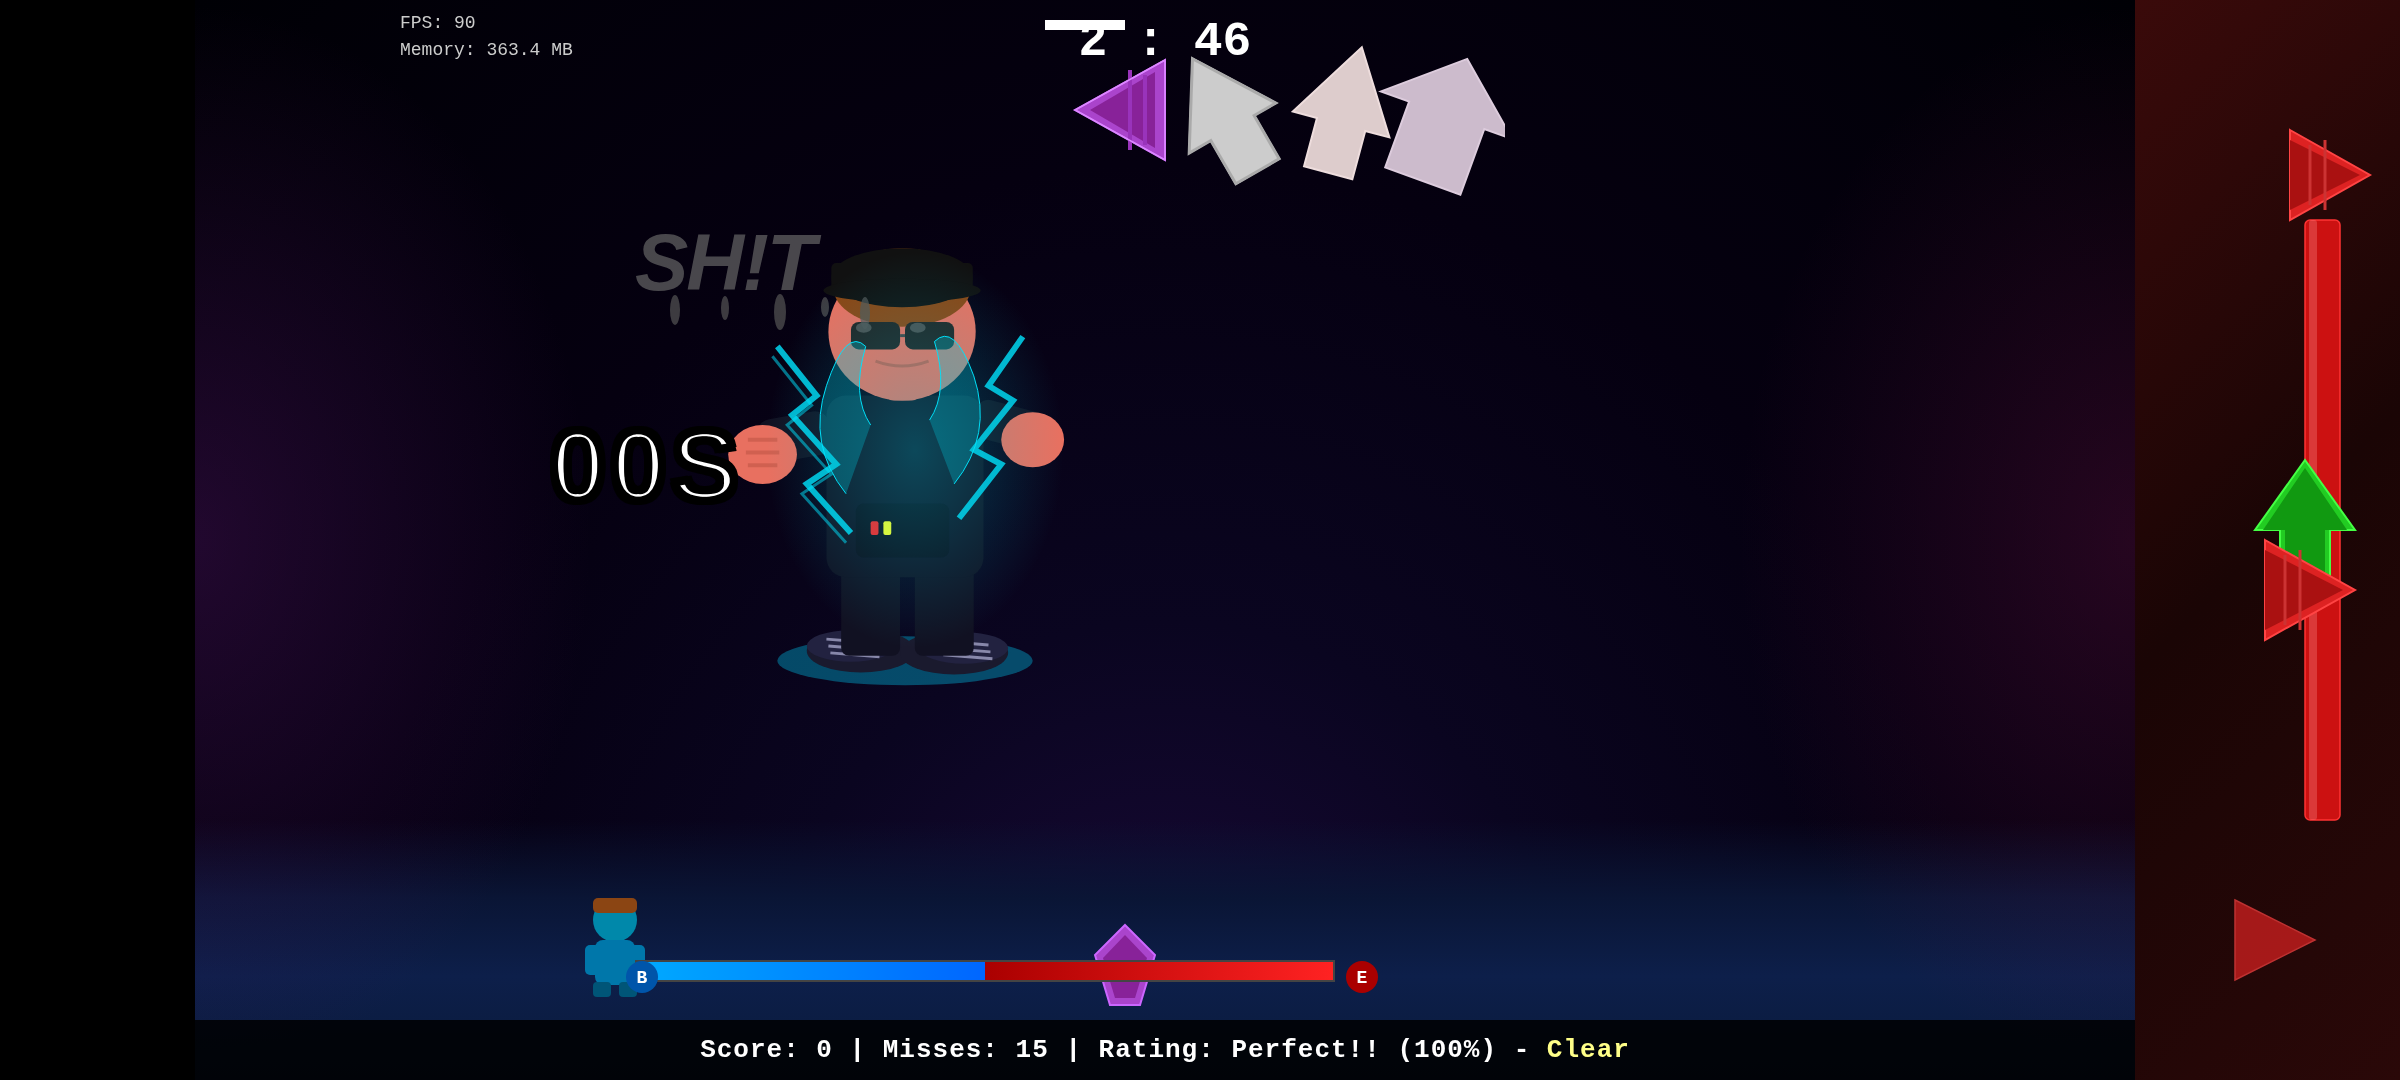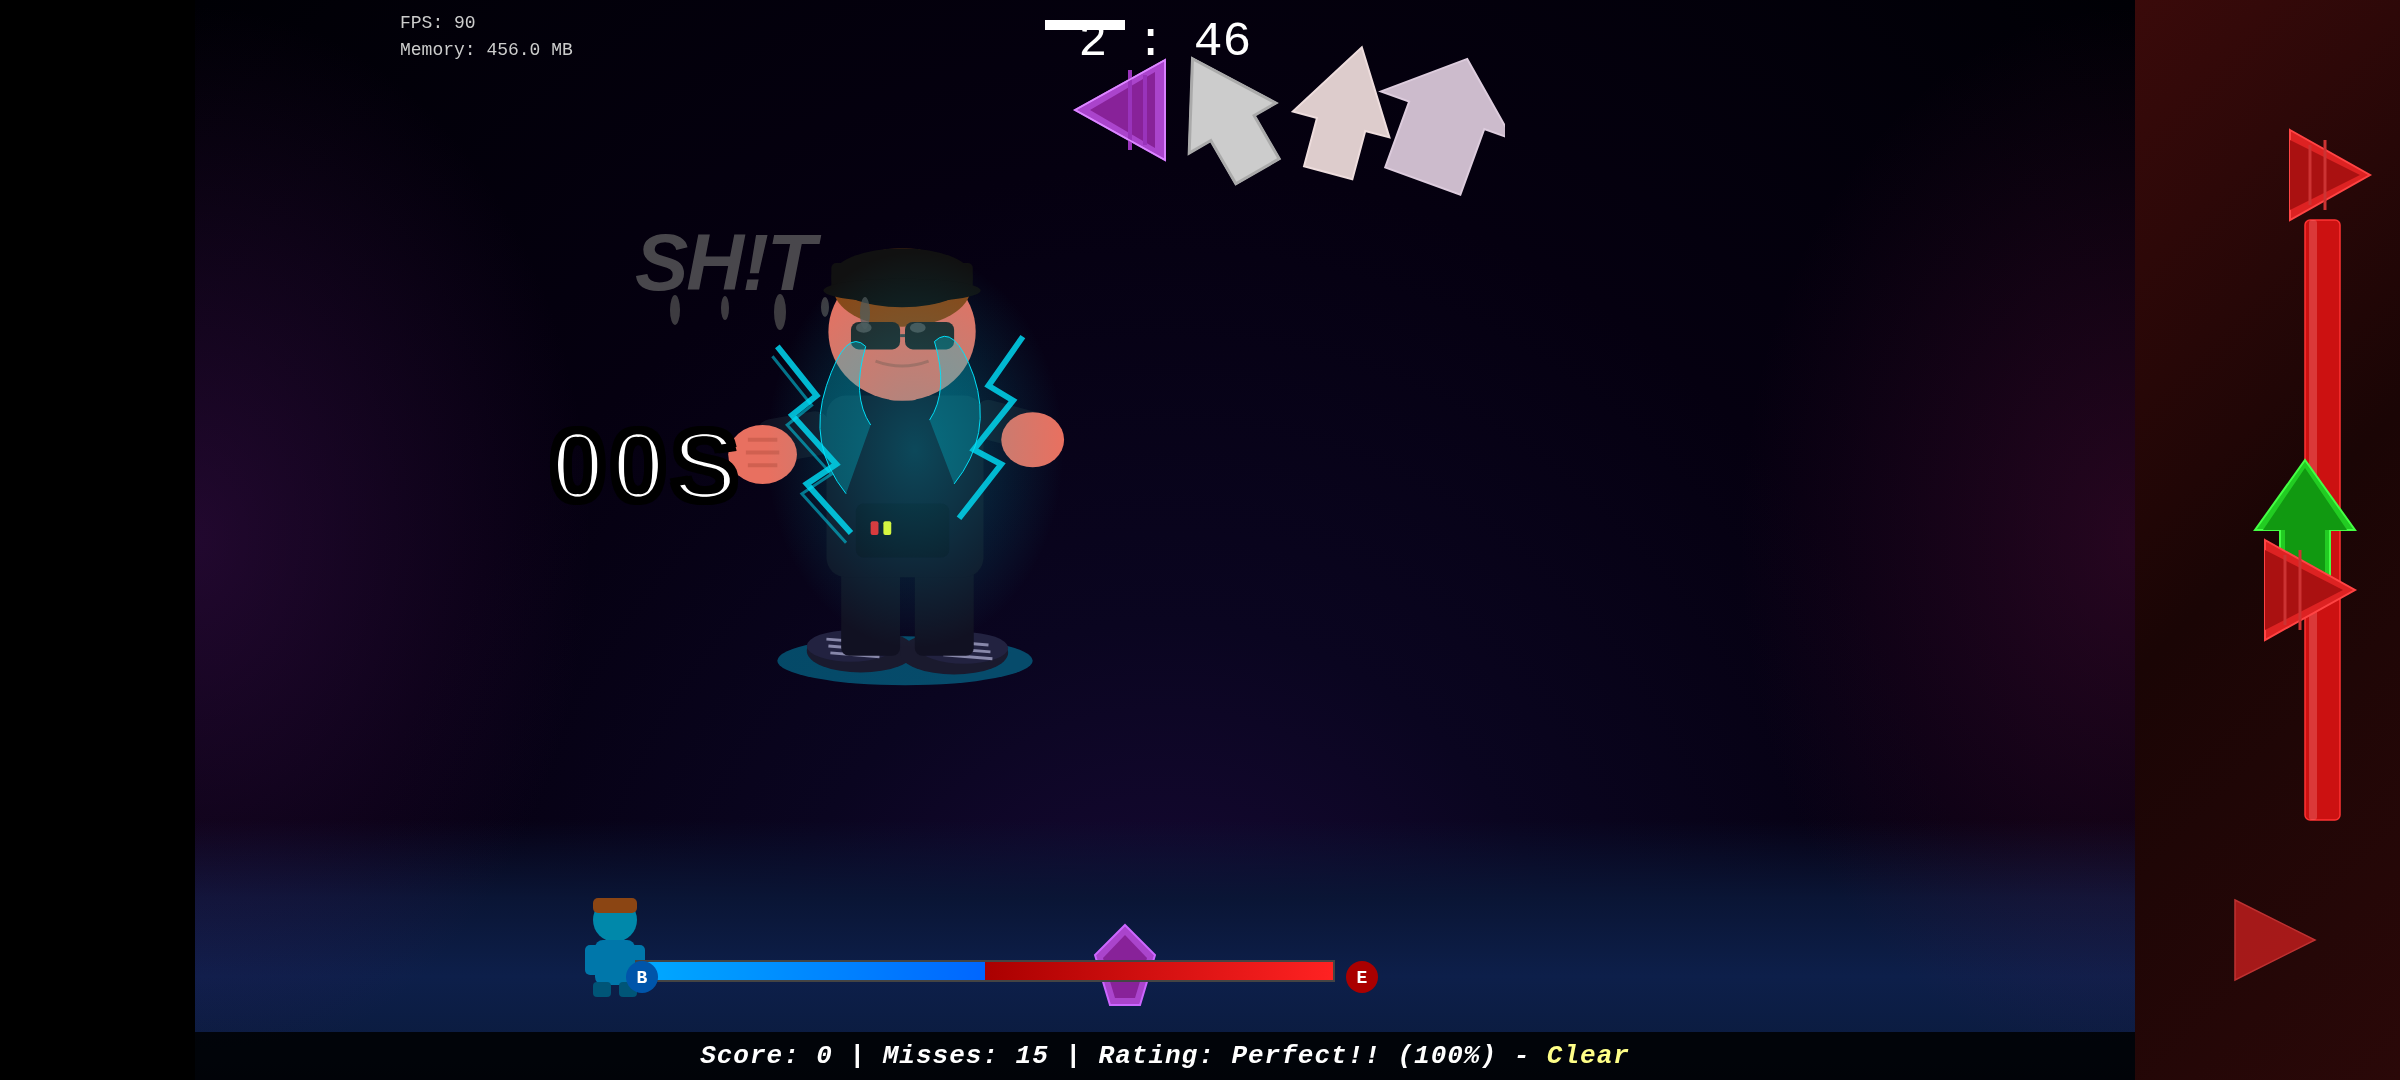--- a/index.html
+++ b/index.html
@@ -97,21 +97,21 @@
     }
 
     
     #timer {
       position: absolute;
       top: 15px;
       left: 50%;
       transform: translateX(-50%);
       color: #fff;
       font-size: 48px;
-      font-weight: normal;
+      font-weight: bold;
       z-index: 10;
       text-align: center;
     }
 
     
     #timer-bar {
       position: absolute;
       top: 20px;
       left: 50%;
       transform: translateX(-50%) translateX(-80px);
@@ -237,27 +237,26 @@
       height: 35px;
       z-index: 11;
     }
 
     
     #score-bar {
       position: absolute;
       bottom: 0;
       left: 0;
       right: 0;
-      height: 48px;
+      height: 60px;
       background: rgba(0,0,0,0.85);
       display: flex;
       align-items: center;
       justify-content: center;
       z-index: 20;
-      font-style: italic;
     }
 
     #score-text {
       color: #fff;
       font-size: 26px;
       font-family: 'Courier New', monospace;
       font-weight: bold;
       letter-spacing: 1px;
     }
 
@@ -323,21 +322,21 @@
   </div>
 
   <div id="game-area">
     <div id="game-bg"></div>
     <div id="floor-area"></div>
     <div id="purple-glow-left"></div>
     <div id="purple-glow-right"></div>
 
     <div id="fps-display">
       <div>FPS: 90</div>
-      <div>Memory: 456.0 MB</div>
+      <div>Memory: 363.4 MB</div>
     </div>
 
     <div id="timer-bar"></div>
     <div id="timer">2 : 46</div>
 
     <div id="note-area-top">
       <svg width="440" height="200" viewBox="0 0 440 200">
 
         <g transform="translate(10, 30)">
           <polygon points="90,0 0,50 90,100" fill="#aa44cc" stroke="#cc66ff" stroke-width="2"></polygon>

